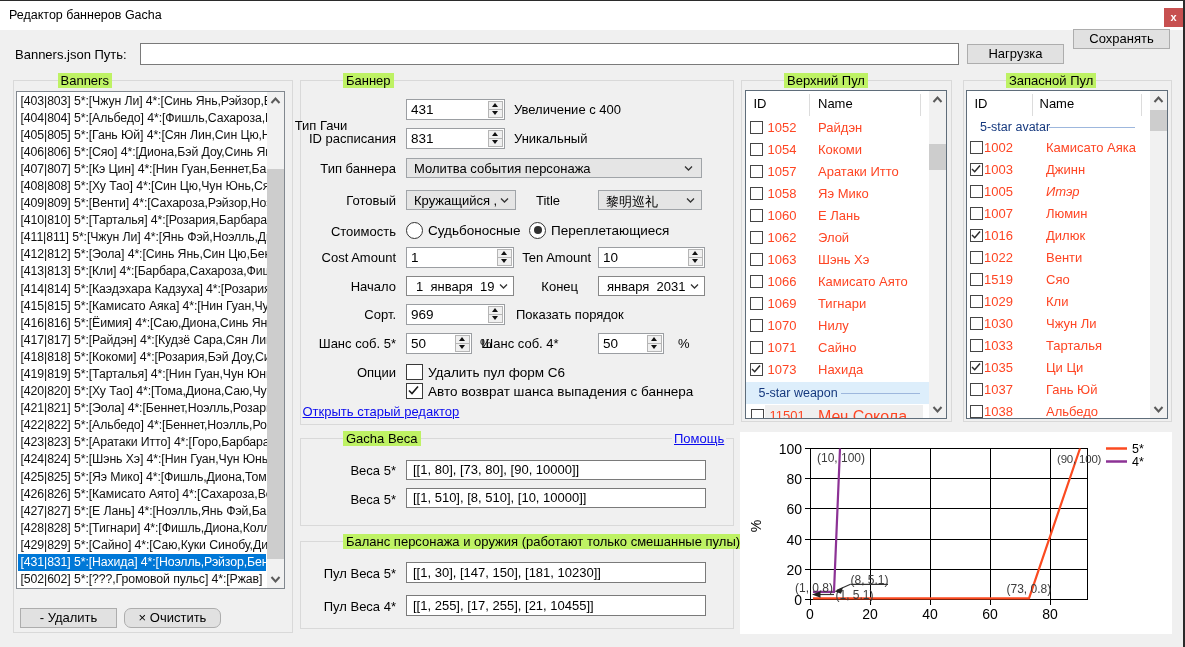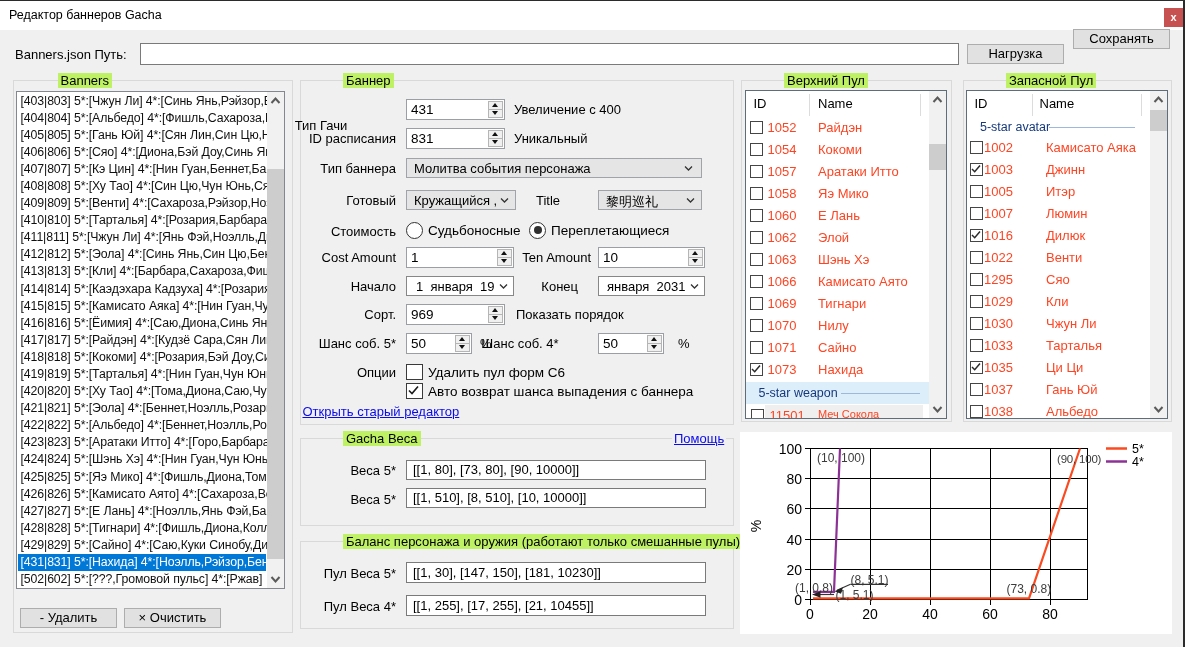--- a/index.html
+++ b/index.html
@@ -95,21 +95,21 @@
       <svg class="abs" style="left:3px; top:4px;" width="11" height="10" viewBox="0 0 11 10">
           <path d="M1.5 7 L5.5 2.5 L9.5 7" fill="none" stroke="#5a5a5a" stroke-width="2"></path>
         </svg>
       <div class="sbthumb" style="top:77px; height:390px;"></div>
       <svg class="abs" style="left:3px; bottom:4px;" width="11" height="10" viewBox="0 0 11 10">
           <path d="M1.5 3 L5.5 7.5 L9.5 3" fill="none" stroke="#5a5a5a" stroke-width="2"></path>
         </svg>
     </div>
   </div>
   <div class="abs btn" style="left:20px; top:607.5px; width:97px; height:20px; line-height:18px;">- Удалить</div>
-  <div class="abs btn" style="left:124px; top:607.5px; width:97px; height:20px; line-height:18px;">× Очистить</div>
+  <div class="abs btn" style="left:124px; top:607.5px; width:97px; height:20px; line-height:18px;border-radius:7px;">× Очистить</div>
 
   <div class="abs grp" style="left:300px; top:80px; width:434px; height:345px;">
     <span class="leg">Баннер</span>
   </div>
 
   <div class="abs rlbl" style="left:246px; top:118px; width:150px;text-align:center;">Тип Гачи</div>
   <div class="abs spin" style="left:406px; top:98.5px; width:99px; height:21px;">
       <span class="val">431</span>
       <span class="spinbtns">
         <span class="sup"></span>
@@ -322,21 +322,21 @@
           <span class="lvname" style="left:72.5px;">Нахида</span>
         </div>
       </div>
     <div class="abs" style="left:0; top:291px; width:184px; height:22px; background:#ddeefb;">
       <div class="gsec" style="left:13px; top:4px;">5-star weapon</div>
       <div class="abs" style="left:95px; top:11px; width:79px; height:1px; background:#9db7dd;"></div>
     </div>
     <div class="abs" style="left:19px; top:314px; width:158px; height:14.5px; background:#efefef;"></div>
     <div class="lvcb" style="top:318px;"></div>
     <div class="abs" style="left:24px; top:317px; font-size:13px; color:#fe4523;">11501</div>
-    <div class="abs" style="left:72.5px; top:317px; font-size:11px; color:#fe4523;">Меч Сокола</div>
+    <div class="abs" style="left:72.5px; top:317px; font-size:16px; color:#fe4523;">Меч Сокола</div>
     <div class="abs sb" style="right:0; top:0; width:17.5px; height:100%;">
       <svg class="abs" style="left:3px; top:4px;" width="11" height="10" viewBox="0 0 11 10">
           <path d="M1.5 7 L5.5 2.5 L9.5 7" fill="none" stroke="#5a5a5a" stroke-width="2"></path>
         </svg>
       <div class="sbthumb" style="top:53px; height:26px;"></div>
       <svg class="abs" style="left:3px; bottom:4px;" width="11" height="10" viewBox="0 0 11 10">
           <path d="M1.5 3 L5.5 7.5 L9.5 3" fill="none" stroke="#5a5a5a" stroke-width="2"></path>
         </svg>
     </div>
   </div>
@@ -364,21 +364,21 @@
             <svg width="12" height="12" viewBox="0 0 12 12" style="position:absolute;left:-1px;top:-1px;">
               <path d="M2 6 L4.7 8.7 L10 2.6" fill="none" stroke="#2a2a2a" stroke-width="1.5"></path>
             </svg>
           </span>
           <span class="lvid" style="left:17px;">1003</span>
           <span class="lvname" style="left:79px;">Джинн</span>
         </div>
         <div class="lvrow" style="left:0;top:89.5px;width:100%;">
           <span class="lvcb" style="top:4px;left:2.5px;"></span>
           <span class="lvid" style="left:17px;">1005</span>
-          <span class="lvname" style="left:79px;">Итэр</span>
+          <span class="lvname" style="left:79px;font-style:italic;">Итэр</span>
         </div>
         <div class="lvrow" style="left:0;top:111.5px;width:100%;">
           <span class="lvcb" style="top:4px;left:2.5px;"></span>
           <span class="lvid" style="left:17px;">1007</span>
           <span class="lvname" style="left:79px;">Люмин</span>
         </div>
         <div class="lvrow" style="left:0;top:133.5px;width:100%;">
           <span class="lvcb" style="top:4px;left:2.5px;">
             <svg width="12" height="12" viewBox="0 0 12 12" style="position:absolute;left:-1px;top:-1px;">
               <path d="M2 6 L4.7 8.7 L10 2.6" fill="none" stroke="#2a2a2a" stroke-width="1.5"></path>
@@ -387,21 +387,21 @@
           <span class="lvid" style="left:17px;">1016</span>
           <span class="lvname" style="left:79px;">Дилюк</span>
         </div>
         <div class="lvrow" style="left:0;top:155.5px;width:100%;">
           <span class="lvcb" style="top:4px;left:2.5px;"></span>
           <span class="lvid" style="left:17px;">1022</span>
           <span class="lvname" style="left:79px;">Венти</span>
         </div>
         <div class="lvrow" style="left:0;top:177.5px;width:100%;">
           <span class="lvcb" style="top:4px;left:2.5px;"></span>
-          <span class="lvid" style="left:17px;">1295</span>
+          <span class="lvid" style="left:17px;">1519</span>
           <span class="lvname" style="left:79px;">Сяо</span>
         </div>
         <div class="lvrow" style="left:0;top:199.5px;width:100%;">
           <span class="lvcb" style="top:4px;left:2.5px;"></span>
           <span class="lvid" style="left:17px;">1029</span>
           <span class="lvname" style="left:79px;">Кли</span>
         </div>
         <div class="lvrow" style="left:0;top:221.5px;width:100%;">
           <span class="lvcb" style="top:4px;left:2.5px;"></span>
           <span class="lvid" style="left:17px;">1030</span>

